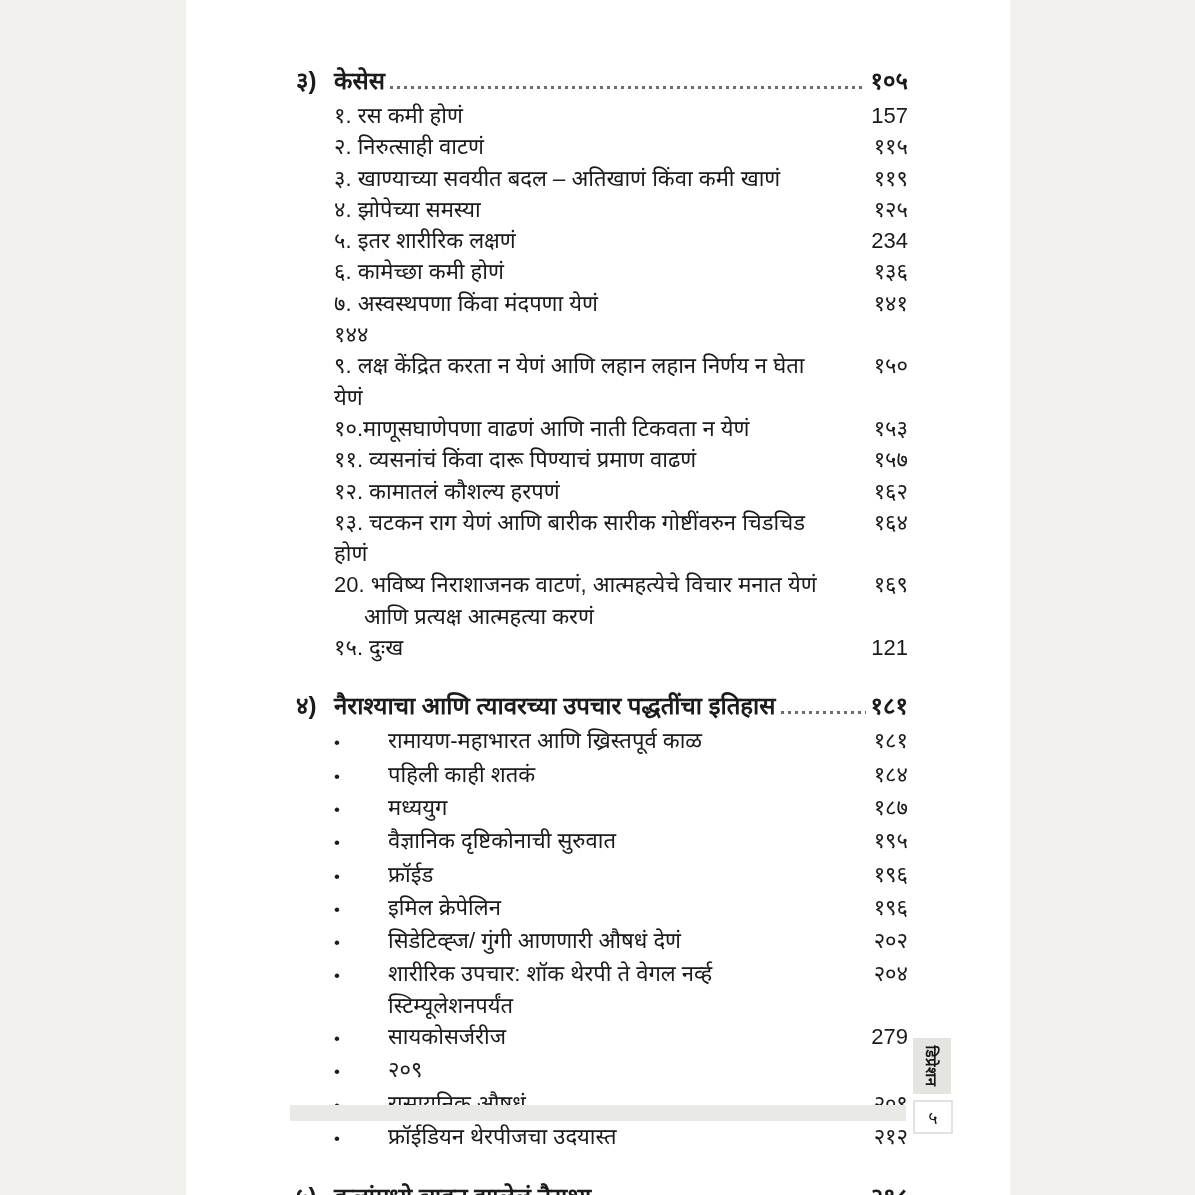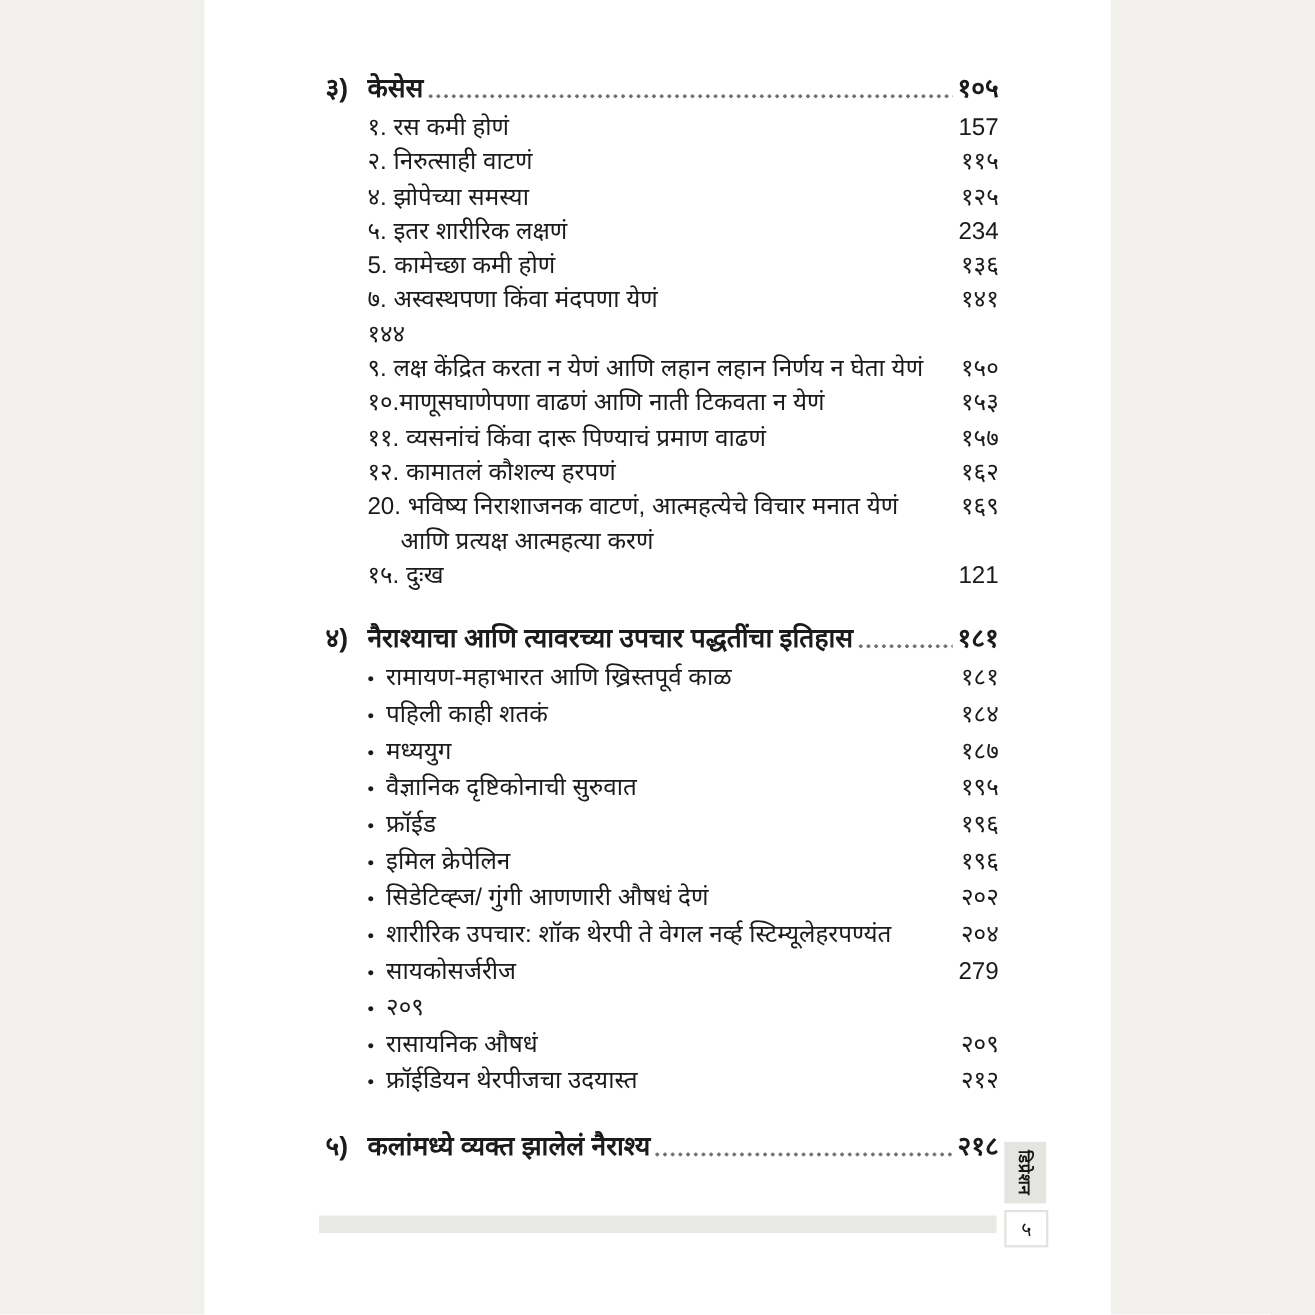--- a/index.html
+++ b/index.html
@@ -36,21 +36,21 @@
     flex: 1; height: 5px; align-self: flex-end;
     margin: 0 5px 10px 3px; min-width: 18px;
     background-image: radial-gradient(circle, #6d6d6d 1.6px, rgba(0,0,0,0) 1.7px);
     background-size: 7px 5px; background-repeat: repeat-x; background-position: left center;
   }
   .sec-page { flex: none; }
 
   .toc-item {
     display: flex; align-items: baseline;
     padding-left: 38px;
-    font-size: 22px; line-height: 31.3px;
+    font-size: 22px; line-height: 31.3px; gap: 37px;
   }
   .item-label { flex: 1; padding-right: 12px; }
   .item-cont { display: block; padding-left: 30px; }
   .bullet { flex: none; width: 17px; font-size: 17px; }
   .item-page { flex: none; }
 
   .footer-bar {
     position: absolute; left: 104px; top: 1105px;
     width: 616px; height: 16px;
     background: #e9e9e6;
@@ -93,29 +93,33 @@
       </div>
       <div class="toc-item">
         <div class="item-label"><span>१. रस कमी होणं</span></div>
         <span class="item-page">157</span>
       </div>
       <div class="toc-item">
         <div class="item-label"><span>२. निरुत्साही वाटणं</span></div>
         <span class="item-page">११५</span>
       </div>
       <div class="toc-item">
+        <div class="item-label"><span>३. खाण्याच्या सवयीत बदल – अतिखाणं किंवा कमी खाणं</span></div>
+        <span class="item-page">११९</span>
+      </div>
+      <div class="toc-item">
         <div class="item-label"><span>४. झोपेच्या समस्या</span></div>
         <span class="item-page">१२५</span>
       </div>
       <div class="toc-item">
         <div class="item-label"><span>५. इतर शारीरिक लक्षणं</span></div>
         <span class="item-page">234</span>
       </div>
       <div class="toc-item">
-        <div class="item-label"><span>5. कामेच्छा कमी होणं</span></div>
+        <div class="item-label"><span>६. कामेच्छा कमी होणं</span></div>
         <span class="item-page">१३६</span>
       </div>
       <div class="toc-item">
         <div class="item-label"><span>७. अस्वस्थपणा किंवा मंदपणा येणं</span></div>
         <span class="item-page">१४१</span>
       </div>
       <div class="toc-item">
         <span class="item-page">१४४</span>
       </div>
       <div class="toc-item">
@@ -126,20 +130,24 @@
         <div class="item-label"><span>१०.माणूसघाणेपणा वाढणं आणि नाती टिकवता न येणं</span></div>
         <span class="item-page">१५३</span>
       </div>
       <div class="toc-item">
         <div class="item-label"><span>११. व्यसनांचं किंवा दारू पिण्याचं प्रमाण वाढणं</span></div>
         <span class="item-page">१५७</span>
       </div>
       <div class="toc-item">
         <div class="item-label"><span>१२. कामातलं कौशल्य हरपणं</span></div>
         <span class="item-page">१६२</span>
+      </div>
+      <div class="toc-item">
+        <div class="item-label"><span>१३. चटकन राग येणं आणि बारीक सारीक गोष्टींवरुन चिडचिड होणं</span></div>
+        <span class="item-page">१६४</span>
       </div>
       <div class="toc-item">
         <div class="item-label"><span>20. भविष्य निराशाजनक वाटणं, आत्महत्येचे विचार मनात येणं</span><span class="item-cont">आणि प्रत्यक्ष आत्महत्या करणं</span></div>
         <span class="item-page">१६९</span>
       </div>
       <div class="toc-item">
         <div class="item-label"><span>१५. दुःख</span></div>
         <span class="item-page">121</span>
       </div>
       <div class="toc-header spaced">
@@ -178,21 +186,21 @@
         <div class="item-label"><span>इमिल क्रेपेलिन</span></div>
         <span class="item-page">१९६</span>
       </div>
       <div class="toc-item">
         <span class="bullet">•</span>
         <div class="item-label"><span>सिडेटिव्ह्ज/ गुंगी आणणारी औषधं देणं</span></div>
         <span class="item-page">२०२</span>
       </div>
       <div class="toc-item">
         <span class="bullet">•</span>
-        <div class="item-label"><span>शारीरिक उपचार: शॉक थेरपी ते वेगल नर्व्ह स्टिम्यूलेहरपण्यंत</span></div>
+        <div class="item-label"><span>शारीरिक उपचार: शॉक थेरपी ते वेगल नर्व्ह स्टिम्यूलेशनपर्यंत</span></div>
         <span class="item-page">२०४</span>
       </div>
       <div class="toc-item">
         <span class="bullet">•</span>
         <div class="item-label"><span>सायकोसर्जरीज</span></div>
         <span class="item-page">279</span>
       </div>
       <div class="toc-item">
         <span class="bullet">•</span>
         <span class="item-page">२०९</span>

